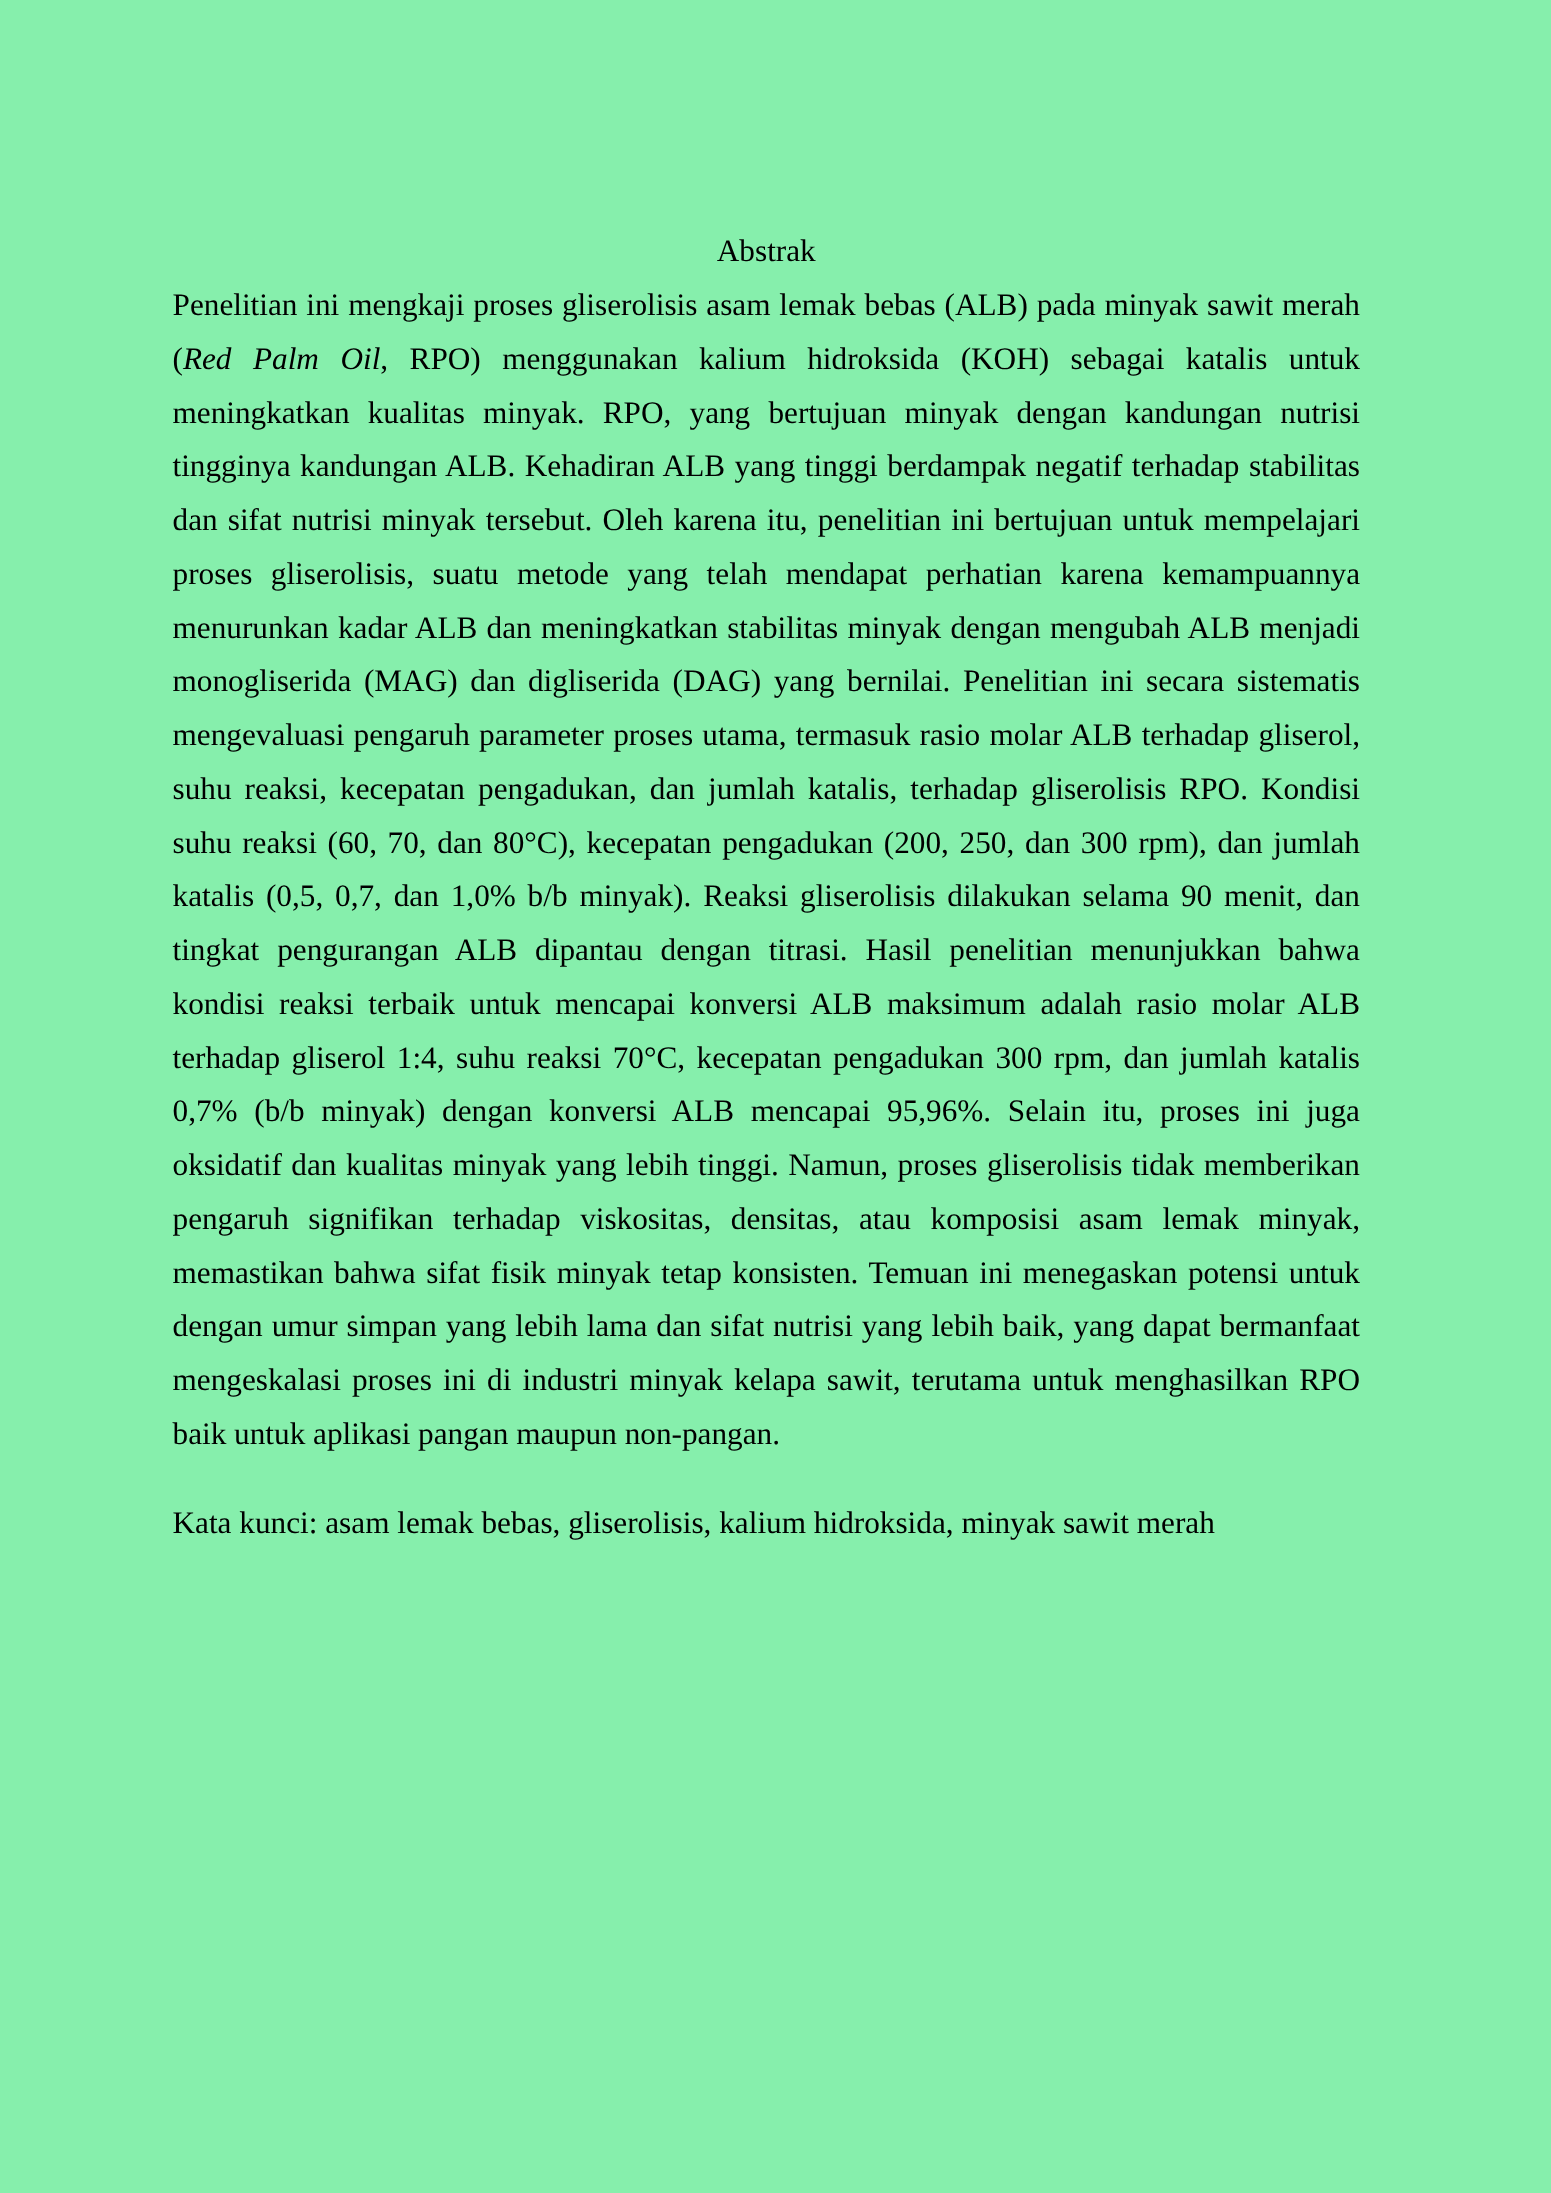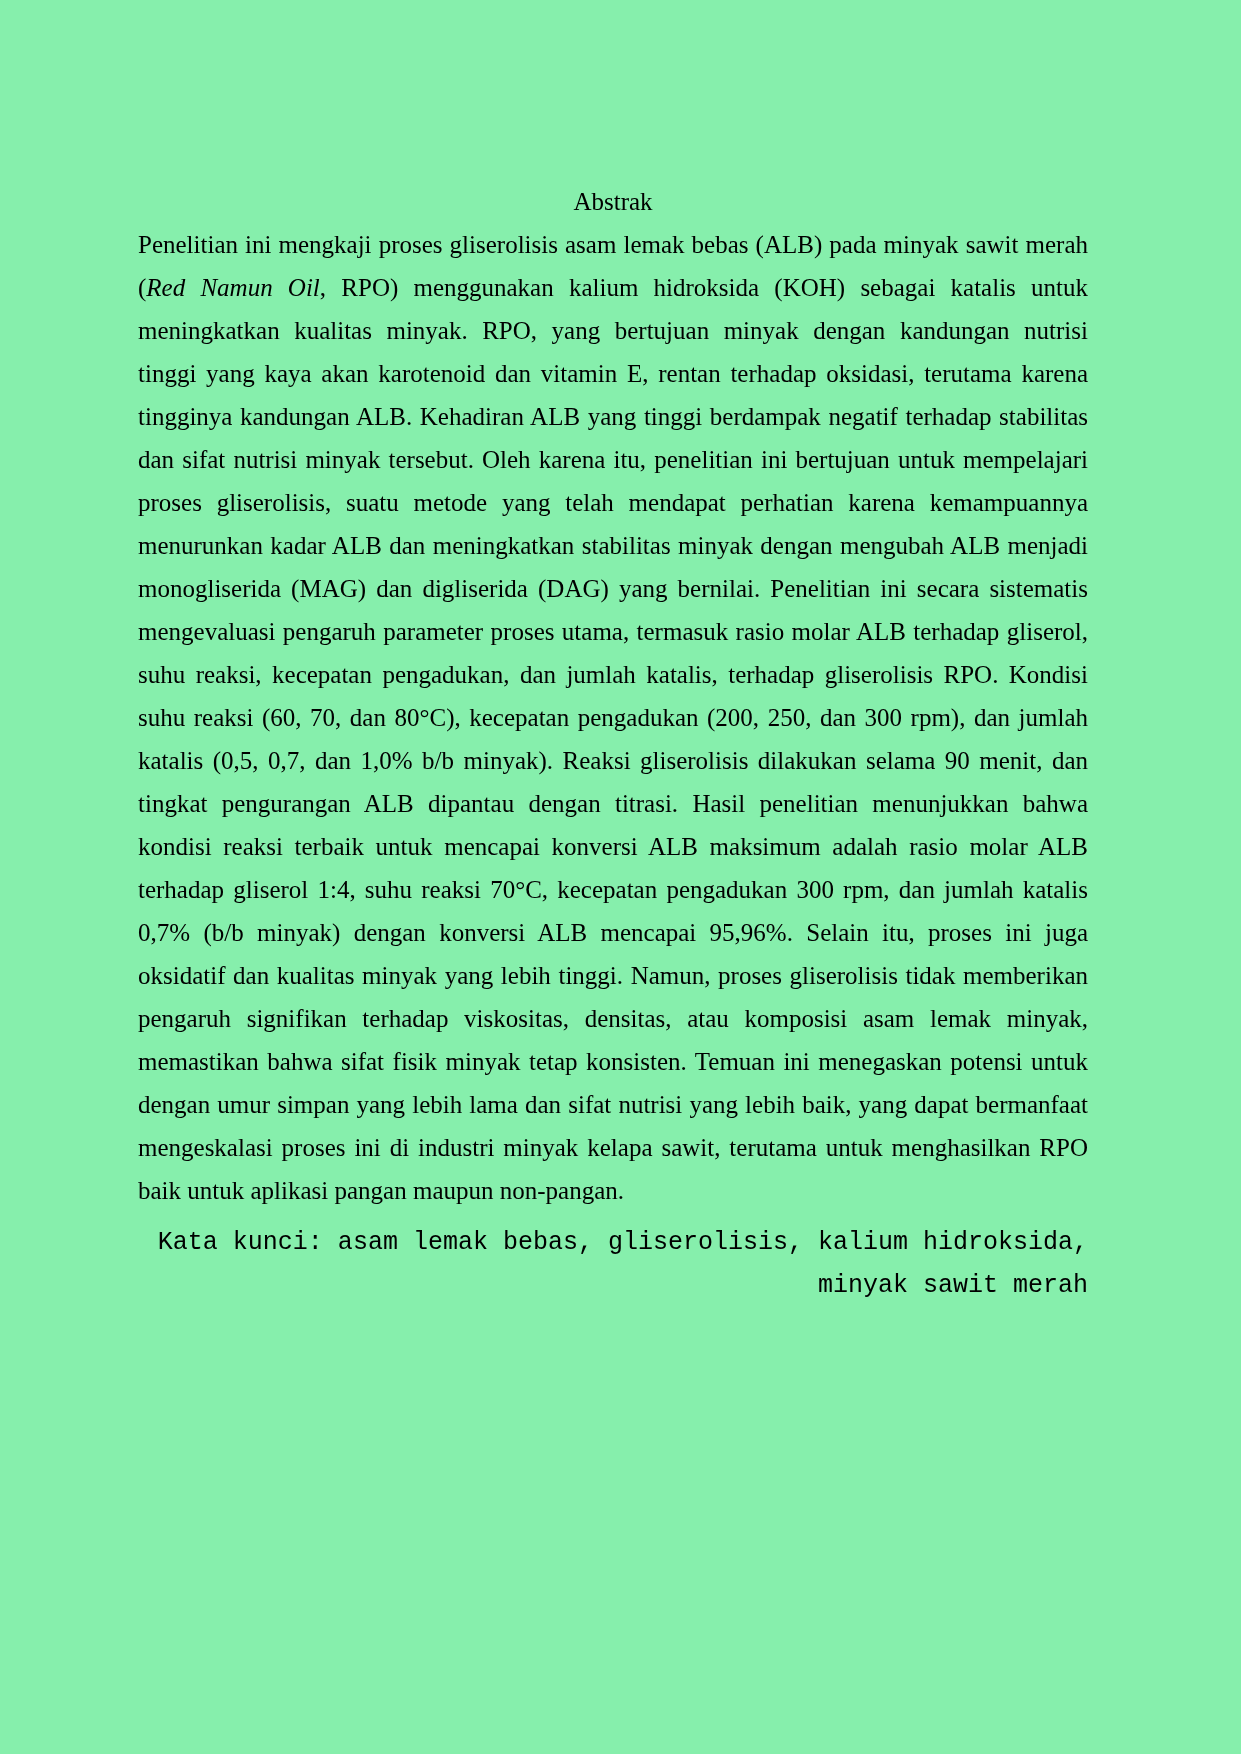--- a/index.html
+++ b/index.html
@@ -29,36 +29,34 @@
   }
   .abstract-line {
     text-align: justify;
     text-align-last: justify;
   }
   .abstract-line.last-line {
     text-align: left;
     text-align-last: left;
   }
   .keywords {
-    margin-top: 9px;
-    text-align: right;
-    font-family: Liberation Mono, monospace;
+    margin-top: 28px;
+    text-align: left;
   }
 </style>
 </head>
 <body>
 
 <div class="page">
   <div class="content">
     <div class="title">Abstrak</div>
     <div class="abstract">
         <div class="abstract-line"><span>Penelitian ini mengkaji proses gliserolisis asam lemak bebas (ALB) pada minyak sawit merah</span></div>
-        <div class="abstract-line"><span>(</span><i>Red Namun Oil</i><span>, RPO) menggunakan kalium hidroksida (KOH) sebagai katalis untuk</span></div>
+        <div class="abstract-line"><span>(</span><i>Red Palm Oil</i><span>, RPO) menggunakan kalium hidroksida (KOH) sebagai katalis untuk</span></div>
         <div class="abstract-line"><span>meningkatkan kualitas minyak. RPO, yang bertujuan minyak dengan kandungan nutrisi</span></div>
-        <div class="abstract-line"><span>tinggi yang kaya akan karotenoid dan vitamin E, rentan terhadap oksidasi, terutama karena</span></div>
         <div class="abstract-line"><span>tingginya kandungan ALB. Kehadiran ALB yang tinggi berdampak negatif terhadap stabilitas</span></div>
         <div class="abstract-line"><span>dan sifat nutrisi minyak tersebut. Oleh karena itu, penelitian ini bertujuan untuk mempelajari</span></div>
         <div class="abstract-line"><span>proses gliserolisis, suatu metode yang telah mendapat perhatian karena kemampuannya</span></div>
         <div class="abstract-line"><span>menurunkan kadar ALB dan meningkatkan stabilitas minyak dengan mengubah ALB menjadi</span></div>
         <div class="abstract-line"><span>monogliserida (MAG) dan digliserida (DAG) yang bernilai. Penelitian ini secara sistematis</span></div>
         <div class="abstract-line"><span>mengevaluasi pengaruh parameter proses utama, termasuk rasio molar ALB terhadap gliserol,</span></div>
         <div class="abstract-line"><span>suhu reaksi, kecepatan pengadukan, dan jumlah katalis, terhadap gliserolisis RPO. Kondisi</span></div>
         <div class="abstract-line"><span>suhu reaksi (60, 70, dan 80°C), kecepatan pengadukan (200, 250, dan 300 rpm), dan jumlah</span></div>
         <div class="abstract-line"><span>katalis (0,5, 0,7, dan 1,0% b/b minyak). Reaksi gliserolisis dilakukan selama 90 menit, dan</span></div>
         <div class="abstract-line"><span>tingkat pengurangan ALB dipantau dengan titrasi. Hasil penelitian menunjukkan bahwa</span></div>

